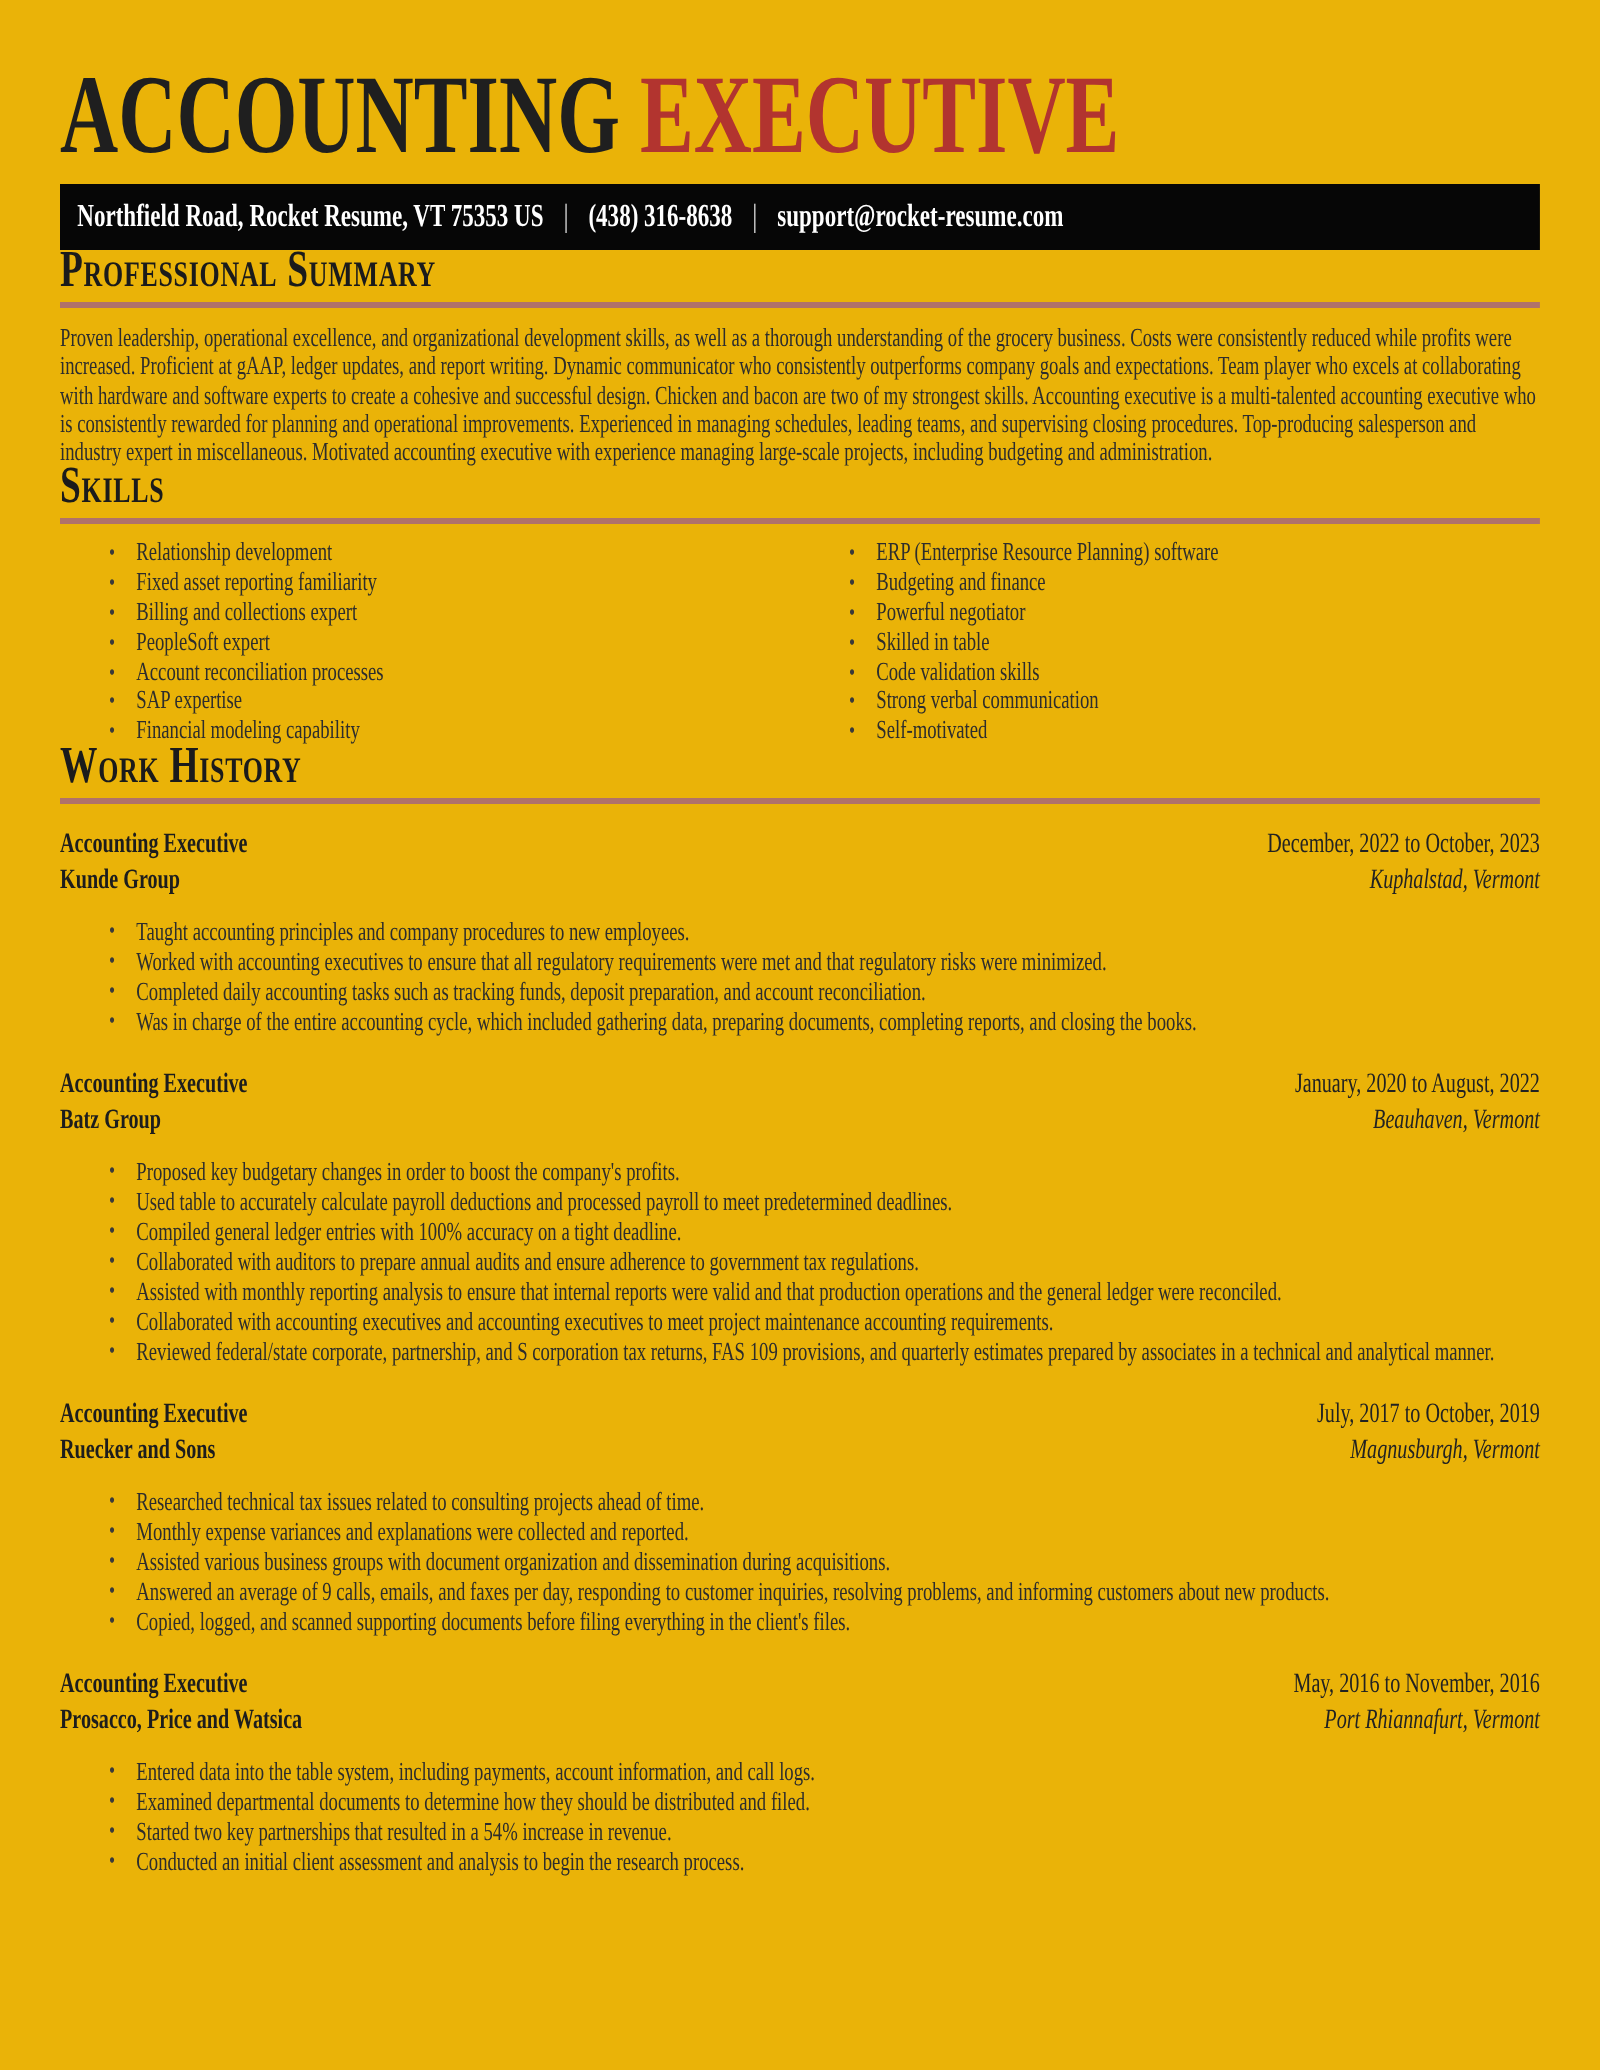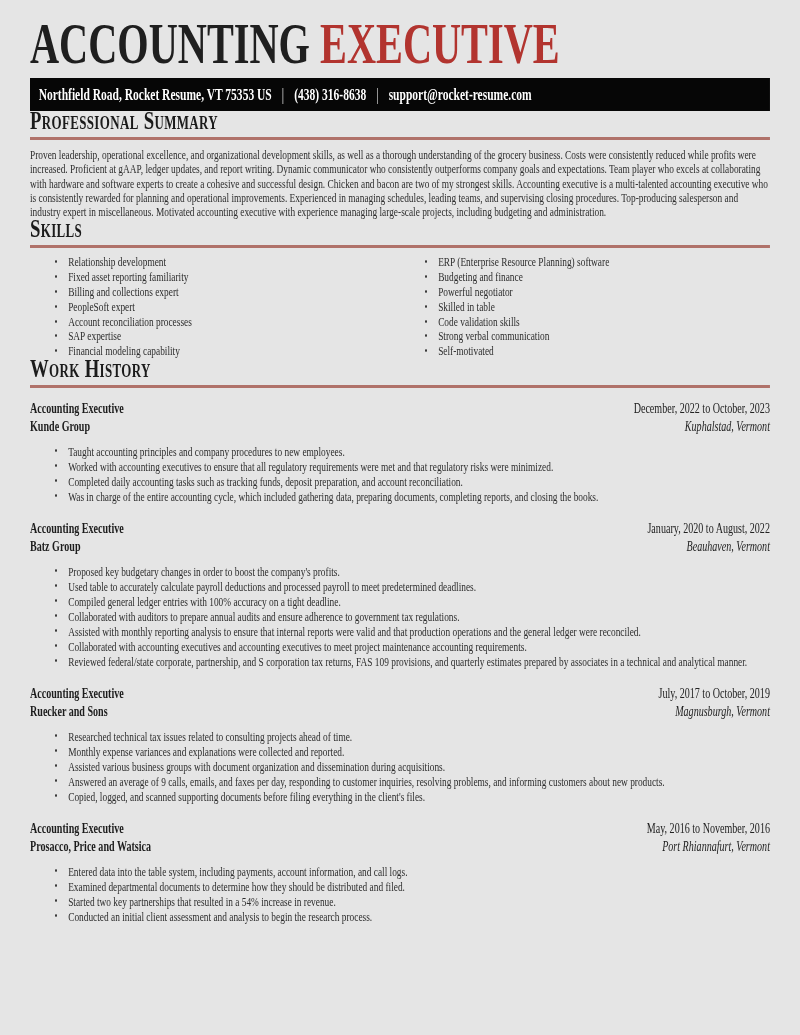--- a/index.html
+++ b/index.html
@@ -1,19 +1,19 @@
 <!DOCTYPE html>
 <html><head>
 <meta charset="utf-8">
 <style>
   html,body { margin:0; padding:0; background:#ffffff; }
   .page {
     width:800px; height:1035px; box-sizing:border-box;
-    padding:26px 30px 0 30px; overflow:hidden;
-    background:#e5e5e5;
+    padding:40px 30px 0 30px; overflow:hidden;
+    background:#eab308;
     font-family:"Liberation Serif", serif;
     color:#2b2b2b;
   }
   
   .condense { width:1028px; transform:scaleX(0.7198); transform-origin:0 0; }
 
   .doc-title {
     font-size:56px; font-weight:700; line-height:40px; margin-top:-2px;
     white-space:nowrap; color:#1f1f1f; letter-spacing:0px;
   }

